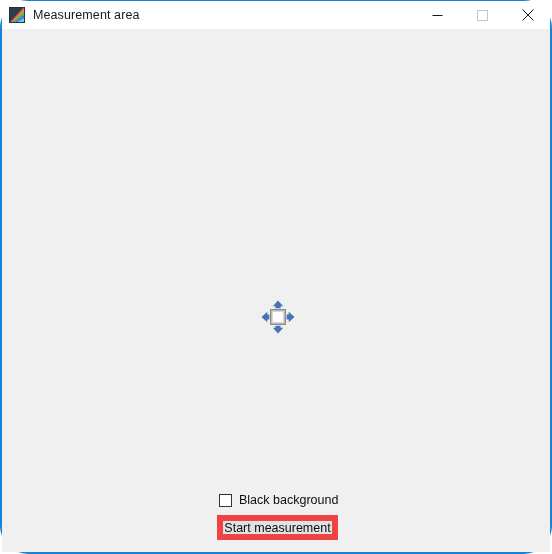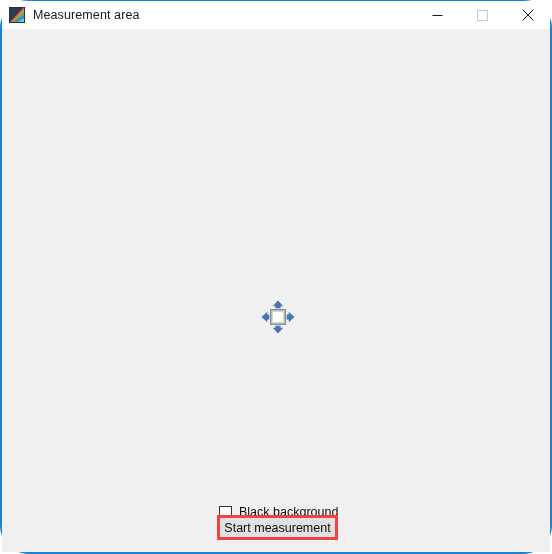--- a/index.html
+++ b/index.html
@@ -131,21 +131,21 @@
     right: 0;
     bottom: 0;
     height: 90px;
     display: flex;
     flex-direction: column;
     align-items: center;
   }
   .checkbox-row {
     display: flex;
     align-items: center;
-    margin-top: 16px;
+    margin-top: 4px;
     position: absolute;
     top: 27px;
     left: 217px;
     cursor: pointer;
     user-select: none;
   }
   .checkbox-box {
     width: 13px;
     height: 13px;
     border: 1px solid #333333;
@@ -160,21 +160,21 @@
     color: #0d0d0d;
     white-space: nowrap;
   }
   .start-btn {
     position: absolute;
     top: 53px;
     left: 215px;
     width: 121px;
     height: 25px;
     background: #e1e1e1;
-    border: 3px solid #ef4444;
+    border: 6px solid #ef4444;
     box-sizing: border-box;
     font-family: "Liberation Sans", sans-serif;
     font-size: 12.5px;
     color: #0d0d0d;
     cursor: pointer;
     display: flex;
     align-items: center;
     justify-content: center;
     padding: 0;
   }

